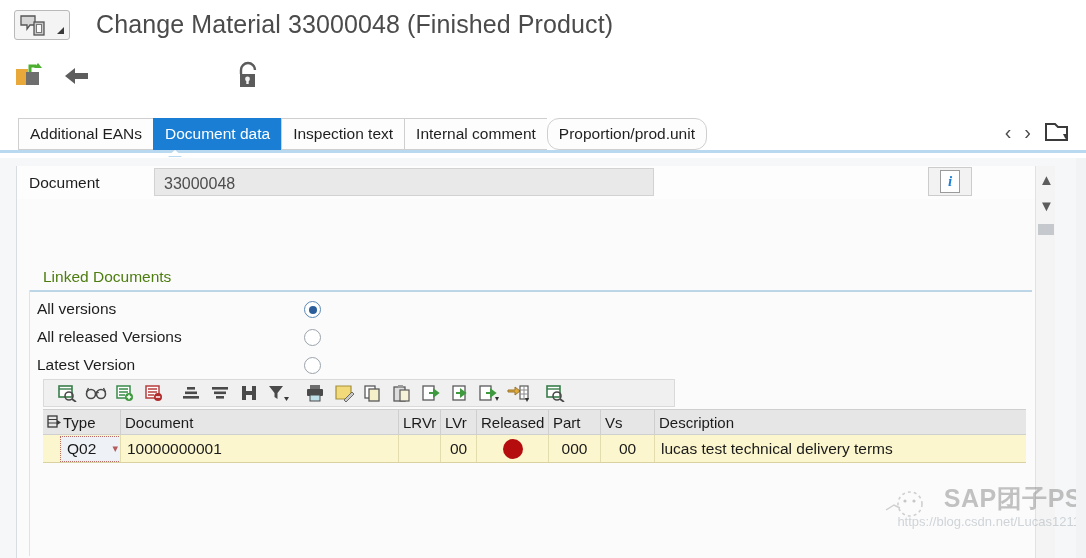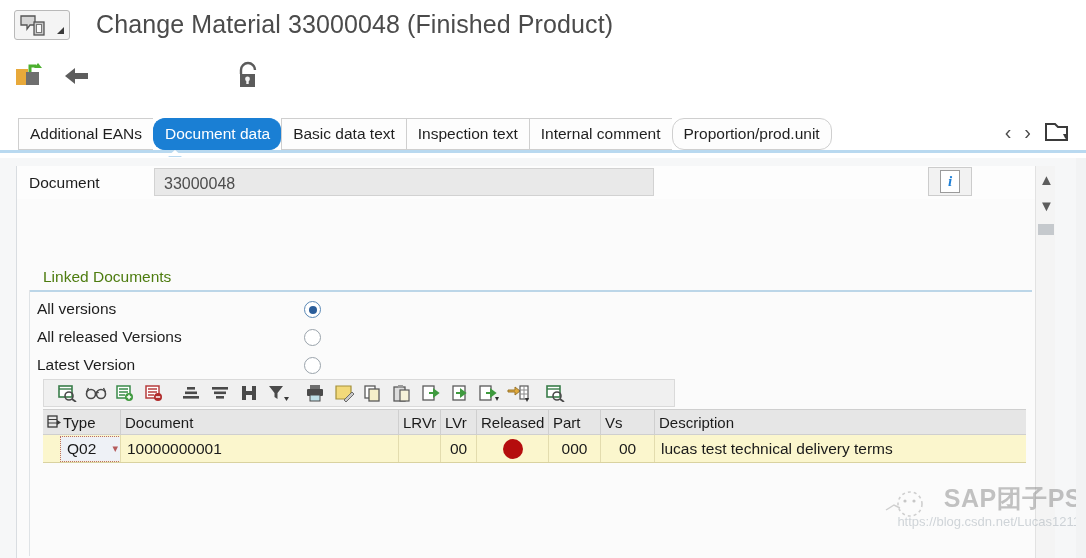--- a/index.html
+++ b/index.html
@@ -37,21 +37,21 @@
   
   .tabstrip { position: absolute; left: 0; top: 118px; width: 1086px; height: 38px; background: #ffffff; }
   .tab-row { position: absolute; left: 18px; top: 0; display: flex; height: 32px; }
   .tab {
     height: 32px; padding: 4px 11px; display: flex; align-items: center;
     font-size: 15.5px; color: #1f1f1f; background: #fdfdfd;
     border: 1px solid #cfcfcf; border-right: none; white-space: nowrap;
   }
   .tab:last-child { border-right: 1px solid #cfcfcf; border-radius: 12px; }
   .tab.active {
-    background: #1a7fd4; color: #ffffff; border-color: #1a7fd4; position: relative; border-radius: 12px;
+    background: #1a7fd4; color: #ffffff; border-color: #1a7fd4; position: relative;
   }
   .tab-underline {
     position: absolute; left: 0; top: 32px; width: 1086px; height: 3px; background: #b9d9f0;
   }
   .tab-arrow {
     position: absolute; top: 32px; left: 168px; width: 0; height: 0;
     border-left: 7px solid transparent; border-right: 7px solid transparent;
     border-bottom: 6px solid #ffffff; filter: drop-shadow(0 1px 0 #b9d9f0);
   }
   .tab-nav { position: absolute; right: 16px; top: 2px; display: flex; align-items: center; gap: 13px; }
@@ -181,21 +181,20 @@
         <circle cx="14.5" cy="18" r="2.4" fill="#f2f2f2"></circle>
         <rect x="13.3" y="18" width="2.4" height="5" fill="#f2f2f2"></rect>
       </svg>
     </div>
   </div>
 
   <div class="tabstrip">
     <div class="tab-row">
       <div class="tab">Additional EANs</div>
       <div class="tab active">Document data</div>
-      <div class="tab">Basic data text</div>
       <div class="tab">Inspection text</div>
       <div class="tab">Internal comment</div>
       <div class="tab">Proportion/prod.unit</div>
     </div>
     <div class="tab-underline"></div>
     <div class="tab-arrow"></div>
     <div class="tab-nav">
       <div class="chev">‹</div>
       <div class="chev">›</div>
       <svg width="26" height="24" viewBox="0 0 26 24">

